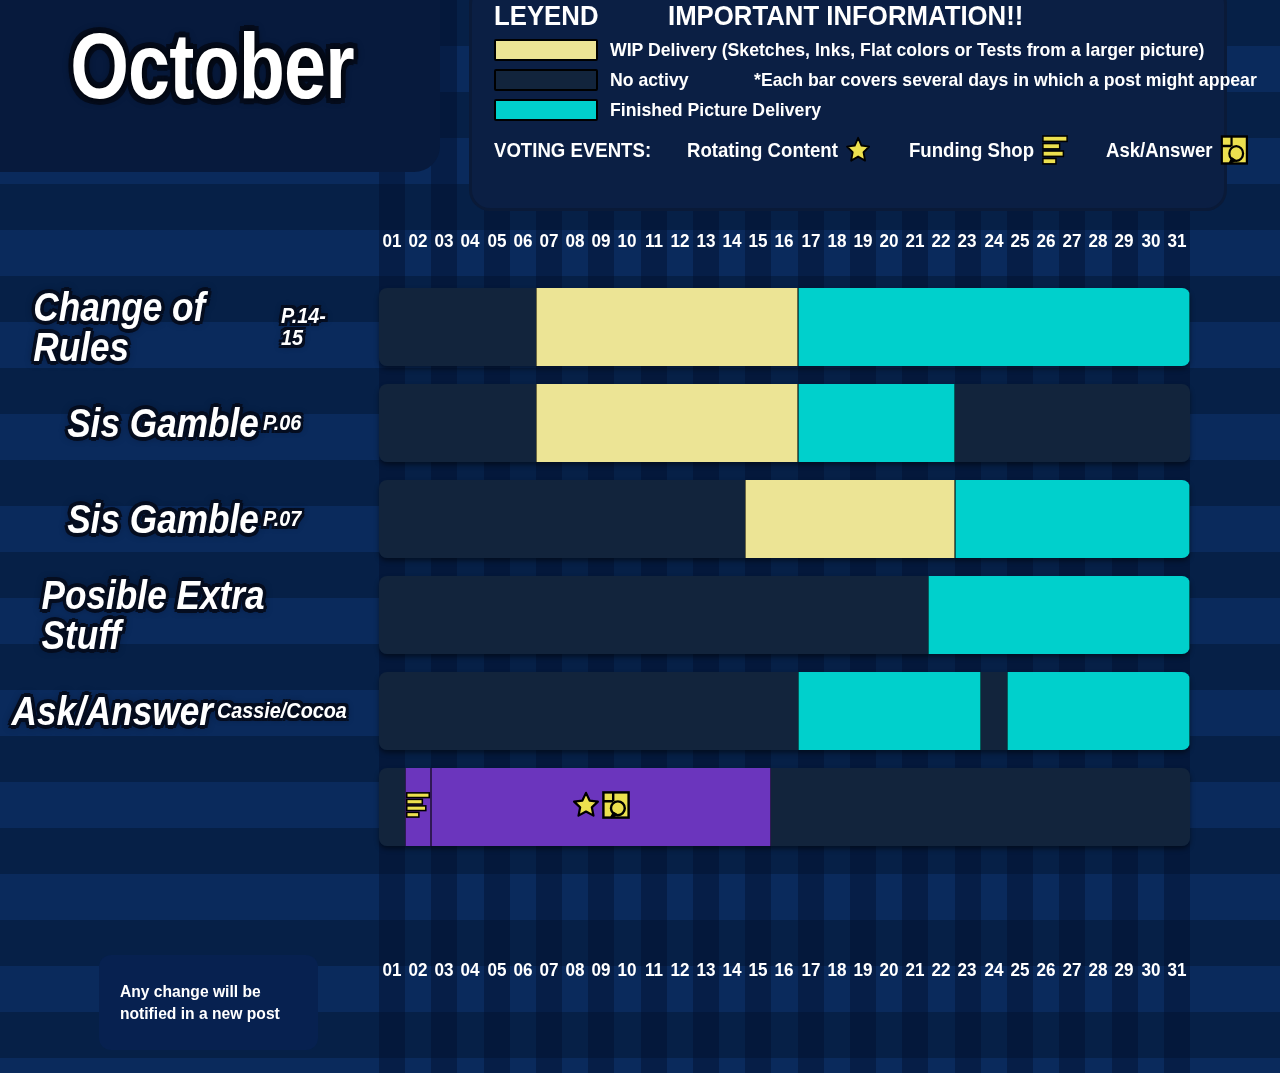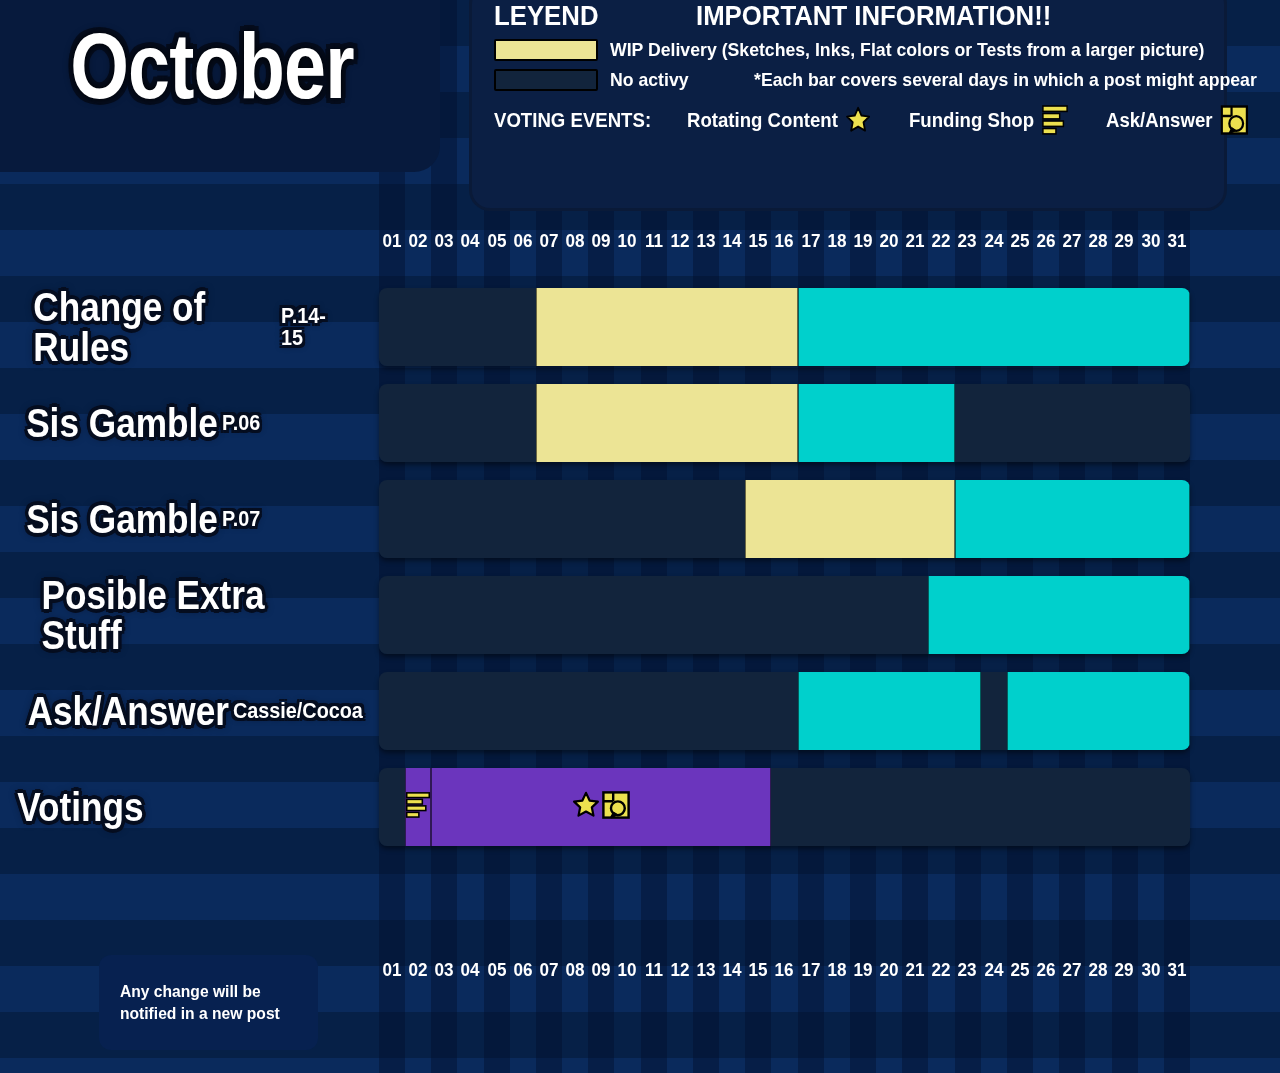--- a/index.html
+++ b/index.html
@@ -88,21 +88,21 @@
     height: 222px;
     background: #0b1f44;
     border-radius: 18px;
     padding: 14px 18px 10px 22px;
     box-shadow: 0 0 0 3px #0a1a38;
   }
 
   .legend-head {
     display: flex;
     align-items: baseline;
-    gap: 88px;
+    gap: 60px;
     margin-bottom: 4px;
   }
   .legend-head .h {
     font-size: 28px;
     font-weight: bold;
     color: #ffffff;
     font-family: "Liberation Sans Narrow", "Liberation Sans", sans-serif;
     transform: scaleX(0.92);
     transform-origin: left;
     white-space: nowrap;
@@ -193,22 +193,23 @@
     width: 1280px; height: 1073px;
     z-index: 4;
   }
   .row-label-wrap {
     position: absolute;
     left: 0;
     width: 368px;
     height: 78px;
     display: flex;
     align-items: center;
-    justify-content: flex-start;
+    justify-content: center;
     padding-right: 22px;
+    font-style: italic;
   }
   .rl-main {
     font-size: 40px;
     font-weight: bold;
     color: #ffffff;
     font-family: "Liberation Sans Narrow", "Liberation Sans", sans-serif;
     transform: scaleX(0.88);
     transform-origin: right center;
     text-shadow:
       3px 3px 0 #050d1f, -3px 3px 0 #050d1f, 3px -3px 0 #050d1f, -3px -3px 0 #050d1f,
@@ -312,20 +313,24 @@
 
   <div class="legend-rows">
     <div class="legend-row">
       <div class="swatch" style="background:#ece495"></div>
       <div class="legend-txt">WIP Delivery (Sketches, Inks, Flat colors or Tests from a larger picture)</div>
     </div>
     <div class="legend-row">
       <div class="swatch" style="background:#12243c"></div>
       <div class="legend-txt">No activy</div>
       <div class="legend-note">*Each bar covers several days in which a post  might appear</div>
+    </div>
+    <div class="legend-row">
+      <div class="swatch" style="background:#00d0cc"></div>
+      <div class="legend-txt">Finished Picture Delivery</div>
     </div>
   </div>
 
   <div id="voting-events-bar">
     <div class="ve-label">VOTING EVENTS:</div>
 
     <div class="ve-item">
       <span>Rotating Content</span>
       <span class="ic ic-star">
         <svg viewBox="0 0 24 24" width="28" height="28">
@@ -434,23 +439,20 @@
     <div class="row-label-wrap" style="top: 672px;">
       <span class="rl-main">Ask/Answer</span>
       <span class="rl-sub">Cassie/Cocoa</span>
     </div>
     <div class="track" style="top: 672px; left: 379px; height: 78px;">
       <div class="seg" style="left: 0px; width: 418.581px; background: rgb(18, 36, 60);"></div>
       <div class="seg" style="left: 418.581px; width: 183.129px; background: rgb(0, 208, 204); box-shadow: rgba(0, 0, 0, 0.55) 1px 0px 0px inset, rgba(0, 0, 0, 0.55) -1px 0px 0px inset;"></div>
       <div class="seg" style="left: 601.71px; width: 26.1613px; background: rgb(18, 36, 60);"></div>
       <div class="seg" style="left: 627.871px; width: 183.129px; background: rgb(0, 208, 204); box-shadow: rgba(0, 0, 0, 0.55) 1px 0px 0px inset, rgba(0, 0, 0, 0.55) -1px 0px 0px inset;"></div>
     </div>
-    <div class="row-label-wrap" style="top: 768px;">
-      <span class="rl-main">Votings</span>
-    </div>
     <div class="track" style="top: 768px; left: 379px; height: 78px;">
       <div class="seg" style="left: 0px; width: 26.1613px; background: rgb(18, 36, 60);"></div>
       <div class="seg" style="left: 26.1613px; width: 26.1613px; background: rgb(107, 53, 189); box-shadow: rgba(0, 0, 0, 0.55) 1px 0px 0px inset, rgba(0, 0, 0, 0.55) -1px 0px 0px inset;">
         <div class="vote-icon" style="display: flex; align-items: center; gap: 2px; left: 50%; transform: translate(-50%, -50%);">
           <span class="ic"><svg viewBox="0 0 30 32" width="26" height="30">
               <rect x="2" y="2" width="26" height="5.4" fill="#ece04f" stroke="#000" stroke-width="1.8"></rect>
               <rect x="2" y="9.5" width="18" height="5.4" fill="#ece04f" stroke="#000" stroke-width="1.8"></rect>
               <rect x="2" y="17" width="22" height="5.4" fill="#ece04f" stroke="#000" stroke-width="1.8"></rect>
               <rect x="2" y="24.5" width="14" height="5.4" fill="#ece04f" stroke="#000" stroke-width="1.8"></rect>
             </svg></span>

